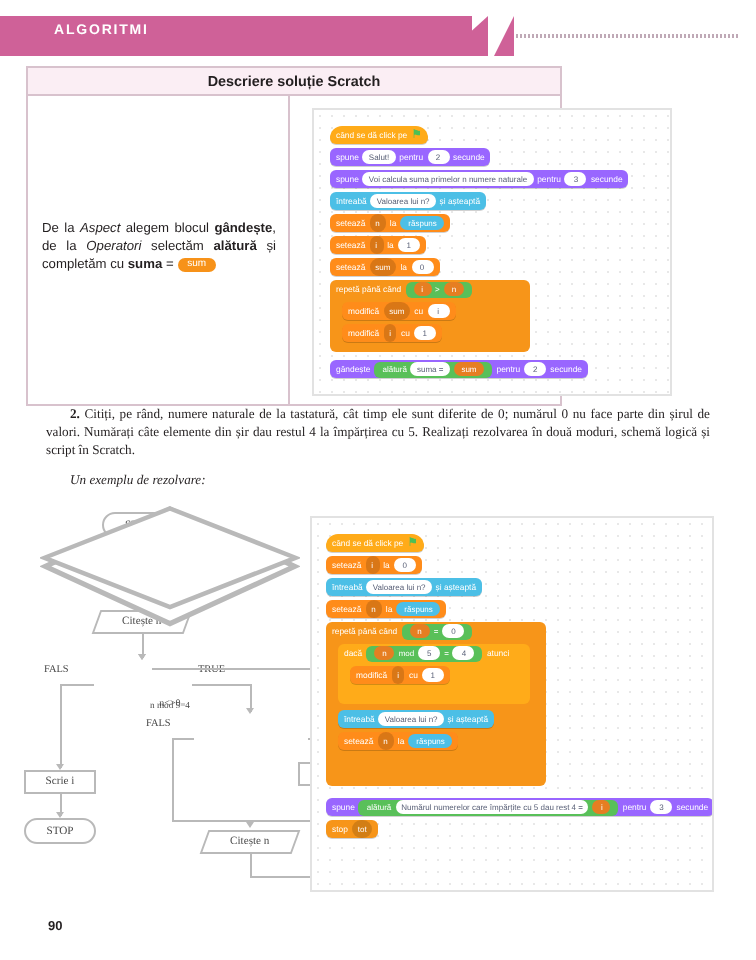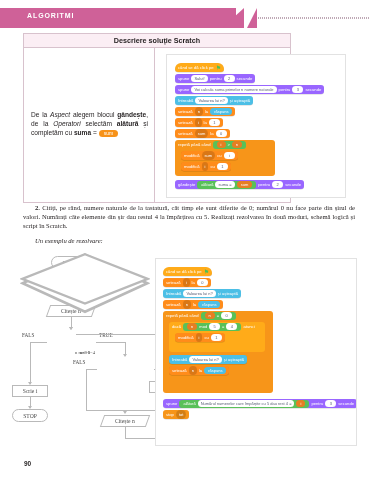--- a/index.html
+++ b/index.html
@@ -12,21 +12,21 @@
   .header-band-tip{position:absolute;left:222px;top:8px;width:0;height:0;
     border-style:solid;border-width:0 0 20px 22px;border-color:transparent transparent #cf6198 transparent;}
   .header-slash{position:absolute;left:247px;top:8px;width:0;height:0;
     border-style:solid;border-width:0 0 20px 10px;border-color:transparent transparent #cf6198 transparent;}
   .header-title{position:absolute;left:27px;top:12px;font-family:"Liberation Sans",sans-serif;
     font-size:7px;font-weight:bold;letter-spacing:.9px;color:#ffffff;}
   .header-dots{position:absolute;left:258px;top:17px;width:112px;height:2px;
     background:repeating-linear-gradient(to right,#bfa9b6 0 1px,transparent 1px 2px);}
 
   
-  .tbl{position:absolute;left:23px;top:33px;width:268px;border:1px solid #d8c2cd;box-sizing:border-box;}
+  .tbl{position:absolute;left:13px;top:33px;width:268px;border:1px solid #d8c2cd;box-sizing:border-box;}
   .tbl-head{height:13px;background:#fbeef4;border-bottom:1px solid #d8c2cd;position:relative;}
   .tbl-head-txt{position:absolute;left:0;right:0;top:2px;text-align:center;
     font-family:"Liberation Sans",sans-serif;font-size:7.2px;font-weight:bold;color:#231f20;}
   .tbl-body{display:flex;min-height:154px;}
   .cell-left{width:131px;border-right:1px solid #d8c2cd;box-sizing:border-box;position:relative;}
   .cell-right{flex:1;position:relative;}
   .left-text{position:absolute;left:7px;right:6px;top:62px;font-size:6.6px;line-height:9px;
     text-align:justify;font-family:"Liberation Sans",sans-serif;color:#231f20;}
   .left-text i{font-style:italic;}
   .left-text b{font-weight:bold;}

